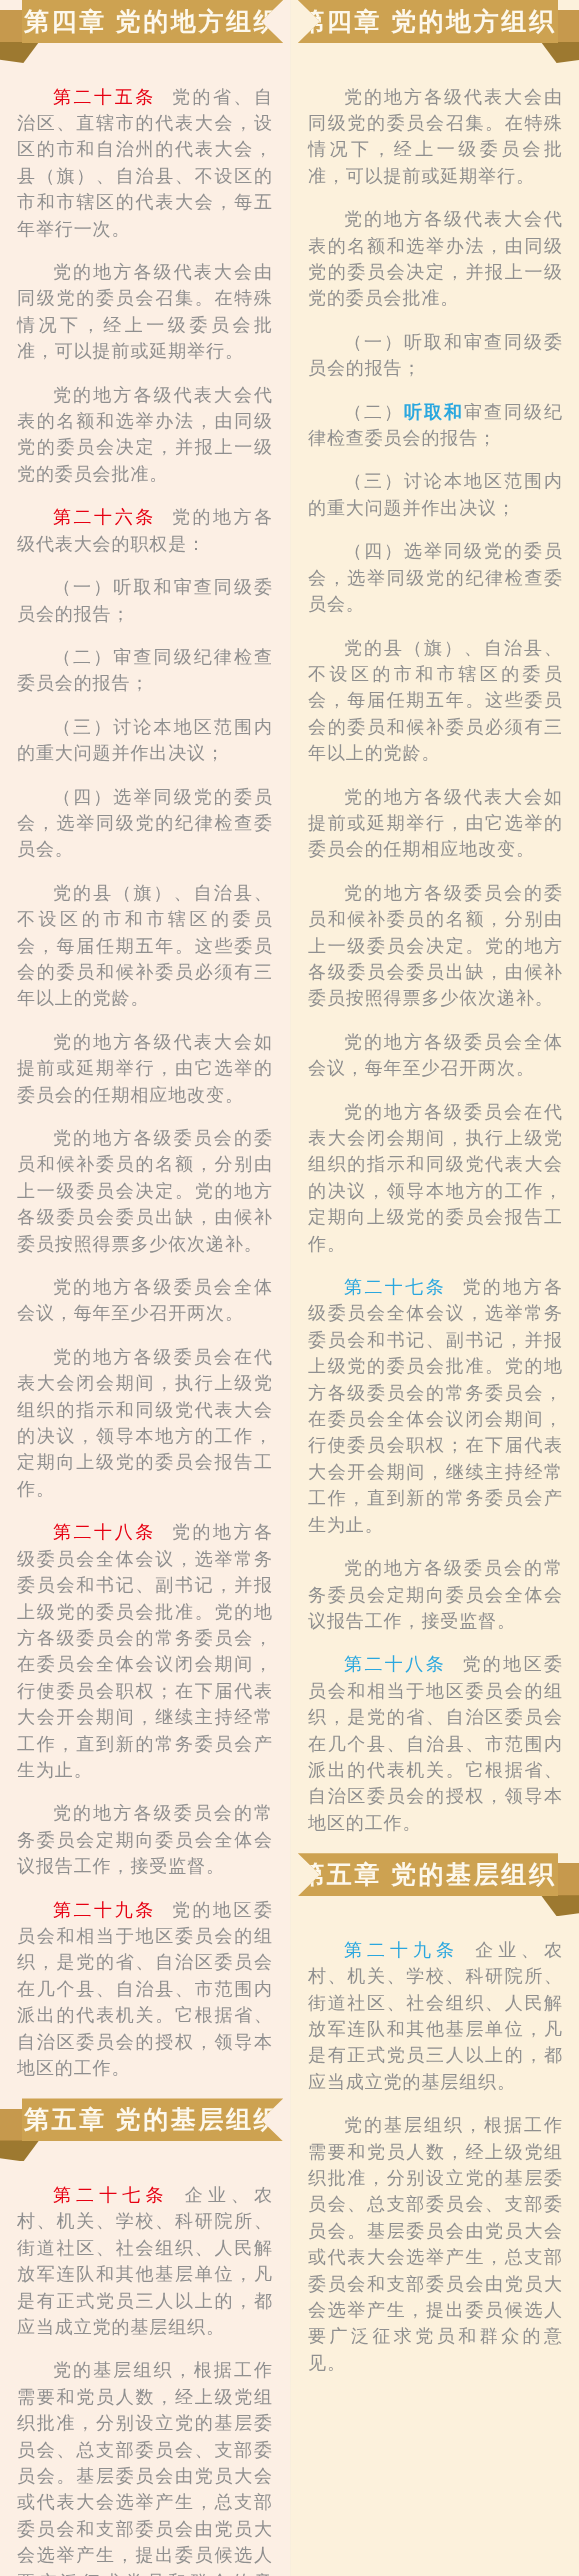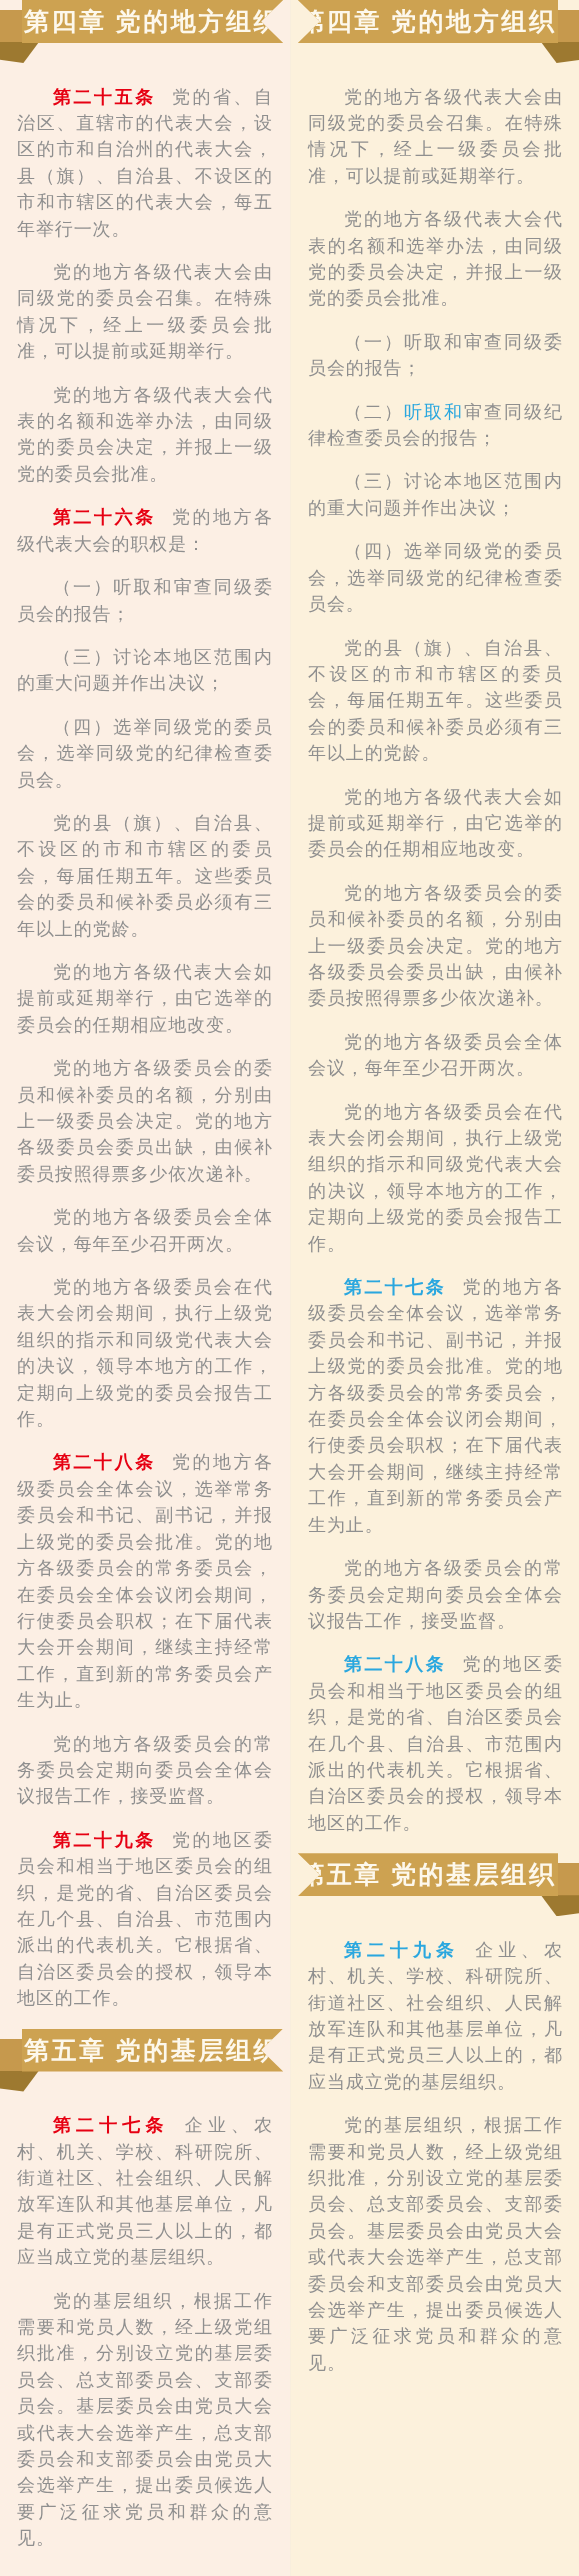--- a/index.html
+++ b/index.html
@@ -10,22 +10,22 @@
   
   .col p{
     margin:0 17px 17px 17px;
     font-size:18px;
     line-height:26.4px;
     color:#8f8f8f;
     text-align:justify;
     text-indent:2em;
     letter-spacing:0.9px;
   }
-  .num{font-weight:700;color:var(--accent);margin-right:0.9em;}
-  .hl{font-weight:400;color:var(--accent);}
+  .num{font-weight:400;color:var(--accent);margin-right:0.9em;}
+  .hl{font-weight:700;color:var(--accent);}
   
   .ribbon{position:relative;height:64px;margin-bottom:19.6px;}
   .ribbon.later{margin-top:8.5px;}
   .band{
     position:absolute;top:0;height:43px;z-index:2;
     background:var(--gold);
     display:flex;align-items:center;justify-content:center;
   }
   .ribbon.tail-left  .band{left:22px;right:6.8px;
     clip-path:polygon(0 0,100% 0,calc(100% - 22px) 50%,100% 100%,0 100%);}
@@ -53,20 +53,21 @@
         <span class="fold"></span>
         <div class="band">
           <span class="title">第四章  党的地方组织</span>
         </div>
       </div>
       <p><span class="num">第二十五条</span><span>党的省、自治区、直辖市的代表大会，设区的市和自治州的代表大会，县（旗）、自治县、不设区的市和市辖区的代表大会，每五年举行一次。</span></p>
       <p><span>党的地方各级代表大会由同级党的委员会召集。在特殊情况下，经上一级委员会批准，可以提前或延期举行。</span></p>
       <p><span>党的地方各级代表大会代表的名额和选举办法，由同级党的委员会决定，并报上一级党的委员会批准。</span></p>
       <p><span class="num">第二十六条</span><span>党的地方各级代表大会的职权是：</span></p>
       <p><span>（一）听取和审查同级委员会的报告；</span></p>
+      <p><span>（二）审查同级纪律检查委员会的报告；</span></p>
       <p><span>（三）讨论本地区范围内的重大问题并作出决议；</span></p>
       <p><span>（四）选举同级党的委员会，选举同级党的纪律检查委员会。</span></p>
       <p><span>党的县（旗）、自治县、不设区的市和市辖区的委员会，每届任期五年。这些委员会的委员和候补委员必须有三年以上的党龄。</span></p>
       <p><span>党的地方各级代表大会如提前或延期举行，由它选举的委员会的任期相应地改变。</span></p>
       <p><span>党的地方各级委员会的委员和候补委员的名额，分别由上一级委员会决定。党的地方各级委员会委员出缺，由候补委员按照得票多少依次递补。</span></p>
       <p><span>党的地方各级委员会全体会议，每年至少召开两次。</span></p>
       <p><span>党的地方各级委员会在代表大会闭会期间，执行上级党组织的指示和同级党代表大会的决议，领导本地方的工作，定期向上级党的委员会报告工作。</span></p>
       <p><span class="num">第二十八条</span><span>党的地方各级委员会全体会议，选举常务委员会和书记、副书记，并报上级党的委员会批准。党的地方各级委员会的常务委员会，在委员会全体会议闭会期间，行使委员会职权；在下届代表大会开会期间，继续主持经常工作，直到新的常务委员会产生为止。</span></p>
       <p><span>党的地方各级委员会的常务委员会定期向委员会全体会议报告工作，接受监督。</span></p>
       <p><span class="num">第二十九条</span><span>党的地区委员会和相当于地区委员会的组织，是党的省、自治区委员会在几个县、自治县、市范围内派出的代表机关。它根据省、自治区委员会的授权，领导本地区的工作。</span></p>

